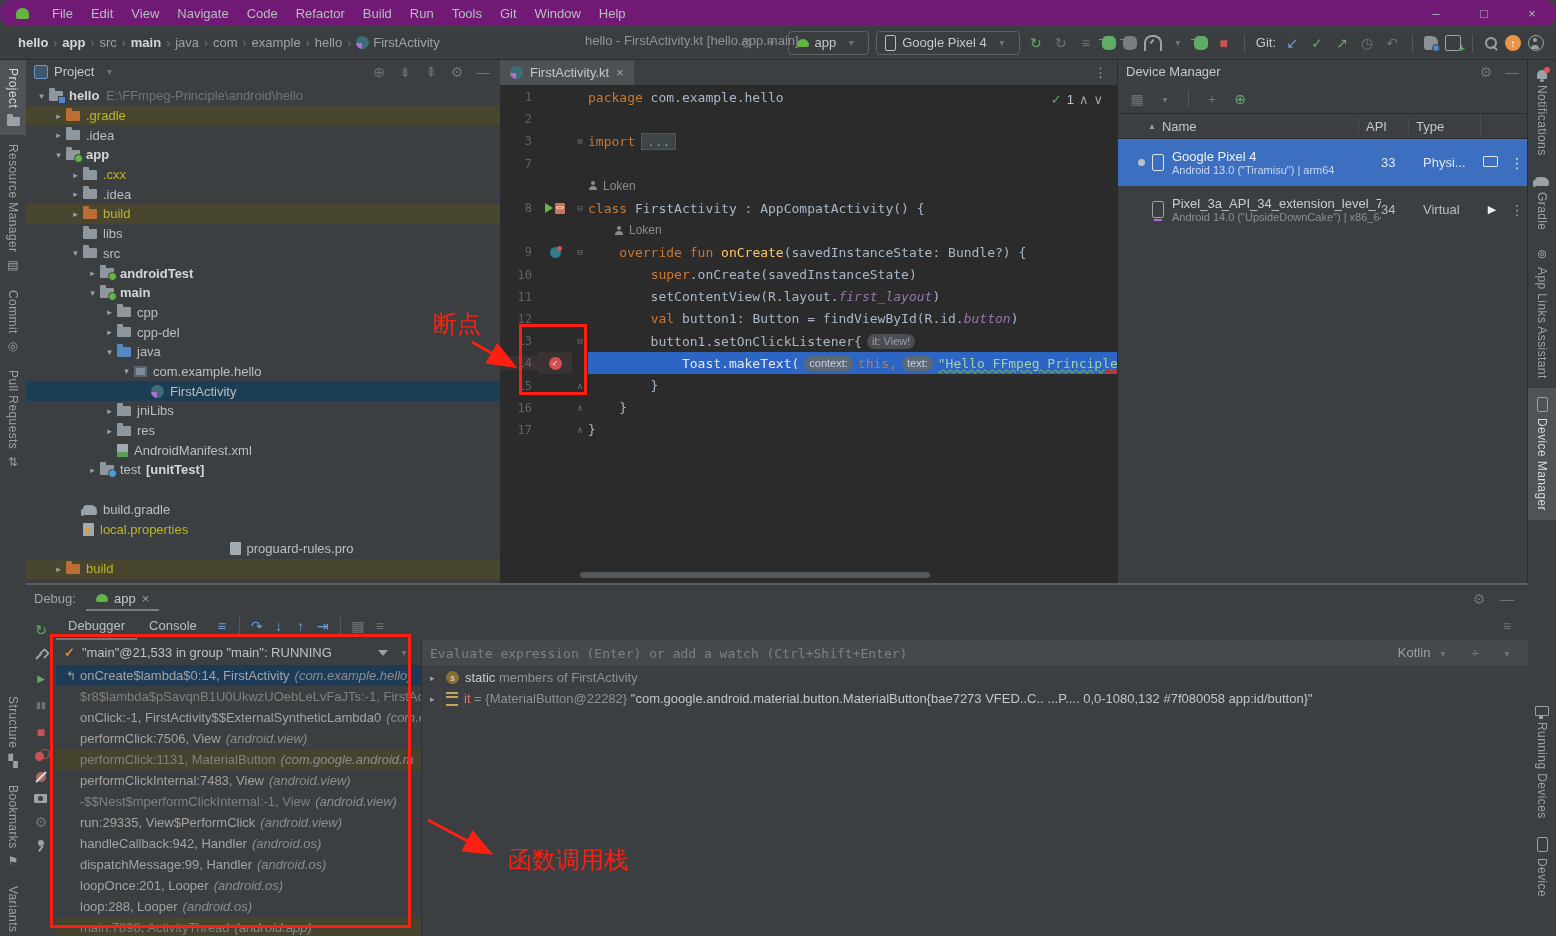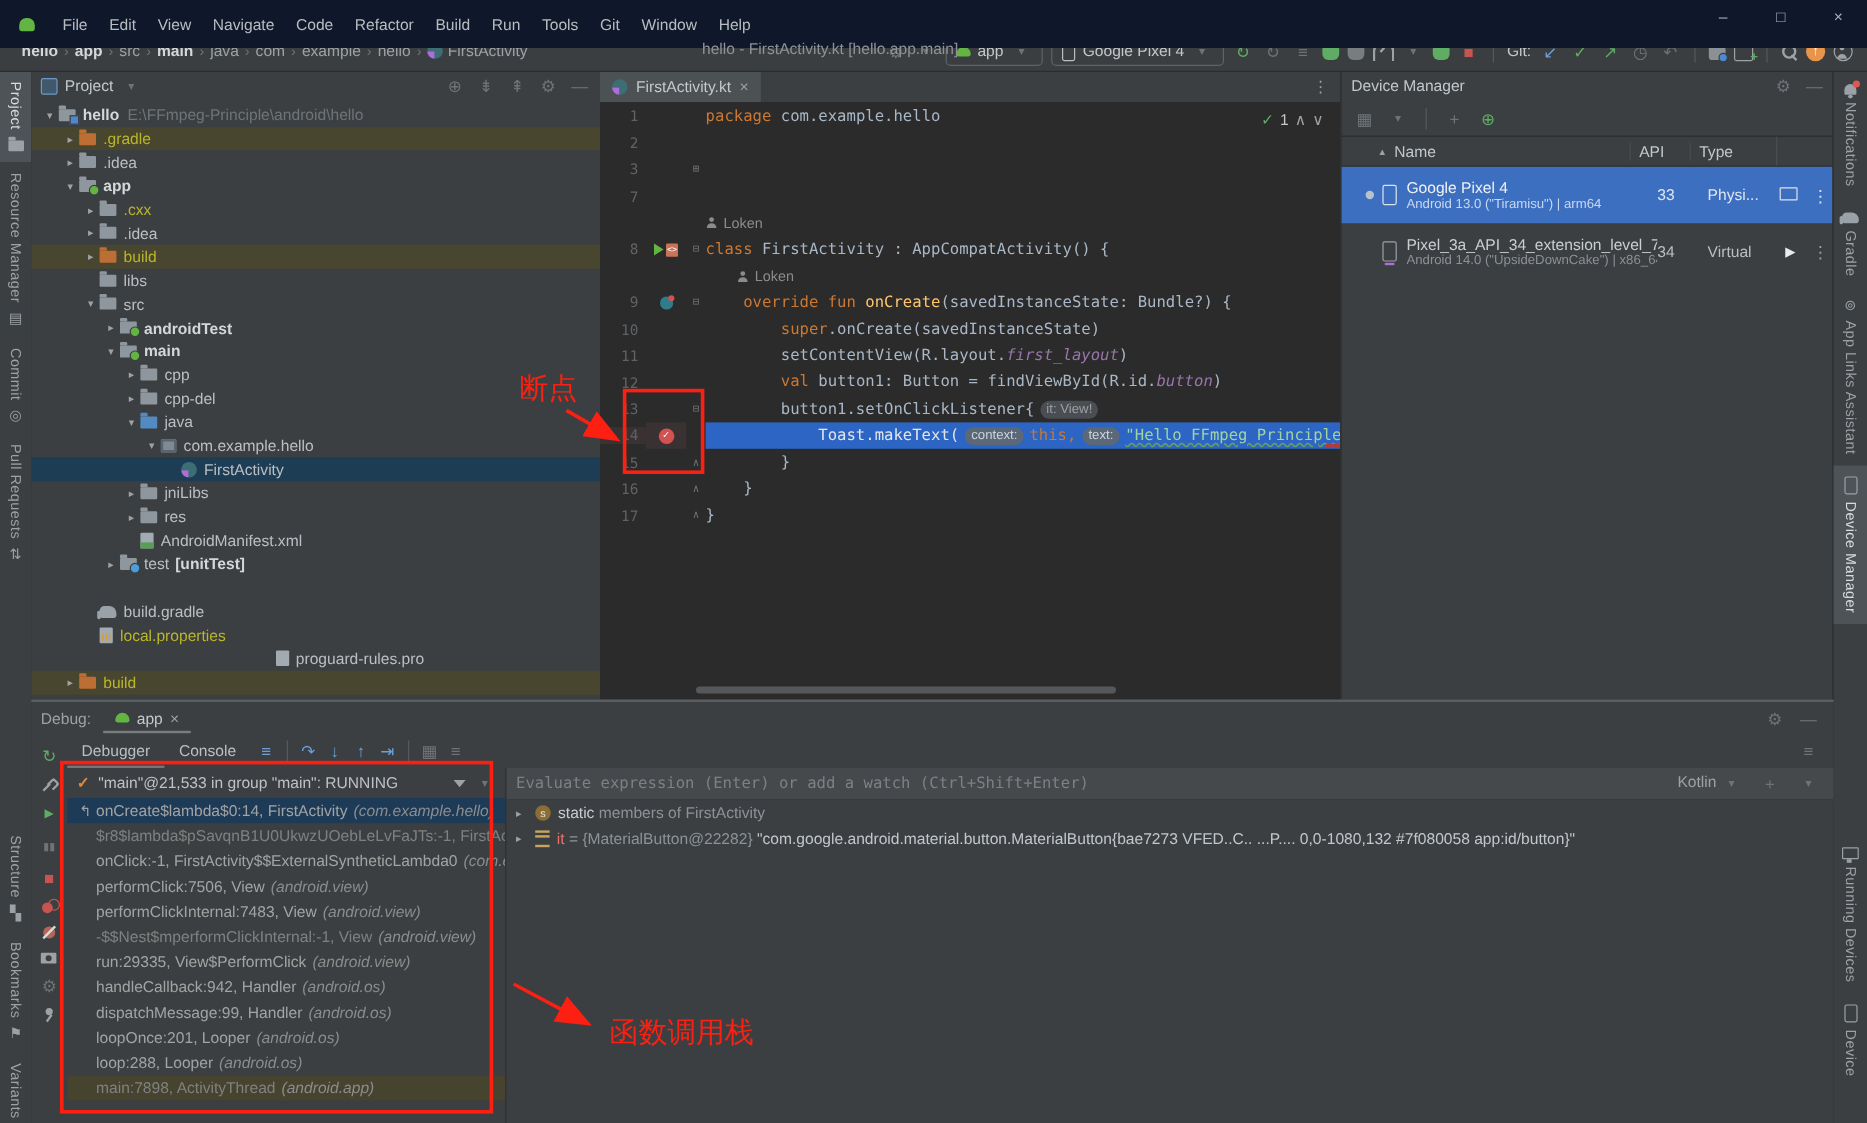--- a/index.html
+++ b/index.html
@@ -1,21 +1,21 @@
 <!DOCTYPE html>
 <html><head>
 <meta charset="utf-8">
 <style>
   html,body{margin:0;padding:0;background:#1e1f21;}
   #app{position:relative;width:1556px;height:936px;overflow:hidden;background:#3c3f41;
        font-family:"Liberation Sans",sans-serif;font-size:13px;color:#bbbfc3;}
   .abs{position:absolute;}
   
-  #titlebar{position:absolute;left:0;top:0;width:1556px;height:40px;background:#0f172a;
-            display:flex;align-items:center;z-index:5;}
+  #titlebar{position:absolute;left:0;top:0;width:1556px;height:26px;background:#701a75;
+            display:flex;align-items:center;z-index:5;border-radius:11px;}
   .as-logo{width:13px;height:11px;background:#62b543;border-radius:6px 6px 2px 2px;margin:0 14px 0 16px;}
   .menu-item{padding:0 9px;color:#b9bdc1;cursor:default;}
   #win-title{position:absolute;left:585px;top:0;line-height:26px;color:#8f9397;margin-top:28px;}
   #win-controls{position:absolute;right:0;top:0;height:26px;display:flex;}
   .wbtn{width:48px;height:26px;display:flex;align-items:center;justify-content:center;color:#aeb2b6;font-size:13px;}
   
   #navbar{position:absolute;left:0;top:26px;width:1556px;height:33px;background:#3b3e40;
           border-bottom:1px solid #2a2c2d;display:flex;align-items:center;z-index:4;}
   #crumbs{display:flex;align-items:center;gap:4px;padding-left:18px;white-space:nowrap;}
   .crumb{color:#9da2a6;} .crumb.b{color:#d3d7da;font-weight:bold;}
@@ -472,21 +472,21 @@
     </div>
     <div id="insp">
       <span class="chk">✓</span>
       <span class="cnt">1</span>
       <span>∧</span>
       <span>∨</span>
     </div>
     <div id="elines">
         <div class="eline"><span class="lnum">1</span><span class="lic"></span><span class="lfold"></span><span class="lcode"><span class="tk-k">package</span><span class="tk-p"> com.example.hello</span></span></div>
         <div class="eline"><span class="lnum">2</span><span class="lic"></span><span class="lfold"></span><span class="lcode"></span></div>
-        <div class="eline"><span class="lnum">3</span><span class="lic"></span><span class="lfold">⊞</span></div>
+        <div class="eline"><span class="lnum">3</span><span class="lic"></span><span class="lfold">⊞</span><span class="lcode"><span class="tk-k">import</span><span class="tk-fold">...</span></span></div>
         <div class="eline"><span class="lnum">7</span><span class="lic"></span><span class="lfold"></span><span class="lcode"></span></div>
         <div class="eline author"><span class="lnum"></span><span class="lic"></span><span class="lfold"></span><span class="lcode"><span class="person"></span><span>Loken</span></span></div>
         <div class="eline"><span class="lnum">8</span><span class="lic"><span class="gut-run"></span><span class="gut-class">&lt;&gt;</span></span><span class="lfold">⊟</span><span class="lcode"><span class="tk-k">class</span><span class="tk-p"> FirstActivity : AppCompatActivity() {</span></span></div>
         <div class="eline author"><span class="lnum"></span><span class="lic"></span><span class="lfold"></span><span class="lcode" style="padding-left: 26px;"><span class="person"></span><span>Loken</span></span></div>
         <div class="eline"><span class="lnum">9</span><span class="lic"><span class="gut-ovr"></span></span><span class="lfold">⊟</span><span class="lcode"><span class="tk-p">    </span><span class="tk-k">override</span><span class="tk-p"> </span><span class="tk-k">fun</span><span class="tk-m"> onCreate</span><span class="tk-p">(savedInstanceState: Bundle?) {</span></span></div>
         <div class="eline"><span class="lnum">10</span><span class="lic"></span><span class="lfold"></span><span class="lcode"><span class="tk-p">        </span><span class="tk-k">super</span><span class="tk-p">.onCreate(savedInstanceState)</span></span></div>
         <div class="eline"><span class="lnum">11</span><span class="lic"></span><span class="lfold"></span><span class="lcode"><span class="tk-p">        setContentView(R.layout.</span><span class="tk-f">first_layout</span><span class="tk-p">)</span></span></div>
         <div class="eline"><span class="lnum">12</span><span class="lic"></span><span class="lfold"></span><span class="lcode"><span class="tk-p">        </span><span class="tk-k">val</span><span class="tk-p"> button1: Button = findViewById(R.id.</span><span class="tk-f">button</span><span class="tk-p">)</span></span></div>
         <div class="eline"><span class="lnum">13</span><span class="lic"></span><span class="lfold">⊟</span><span class="lcode"><span class="tk-p">        button1.setOnClickListener{</span><span class="tk-chip">it: View!</span></span></div>
         <div class="eline hl"><span class="lnum">14</span><span class="lic"><span class="bp">✓</span></span><span class="lfold"></span><span class="lcode"><span class="tk-p">            Toast.makeText(</span><span class="tk-chip">context:</span><span class="tk-k">this,</span><span class="tk-chip">text:</span><span class="tk-s">"Hello FFmpeg Principle</span></span></div>
@@ -645,20 +645,25 @@
           <div class="frow">
             <span class="ficon"></span>
             <span class="ftext">onClick:-1, FirstActivity$$ExternalSyntheticLambda0</span>
             <span class="fpkg">(com.ex</span>
           </div>
           <div class="frow">
             <span class="ficon"></span>
             <span class="ftext">performClick:7506, View</span>
             <span class="fpkg">(android.view)</span>
           </div>
+          <div class="frow olive">
+            <span class="ficon"></span>
+            <span class="ftext gray">performClick:1131, MaterialButton</span>
+            <span class="fpkg">(com.google.android.m</span>
+          </div>
           <div class="frow">
             <span class="ficon"></span>
             <span class="ftext">performClickInternal:7483, View</span>
             <span class="fpkg">(android.view)</span>
           </div>
           <div class="frow">
             <span class="ficon"></span>
             <span class="ftext gray">-$$Nest$mperformClickInternal:-1, View</span>
             <span class="fpkg">(android.view)</span>
           </div>

